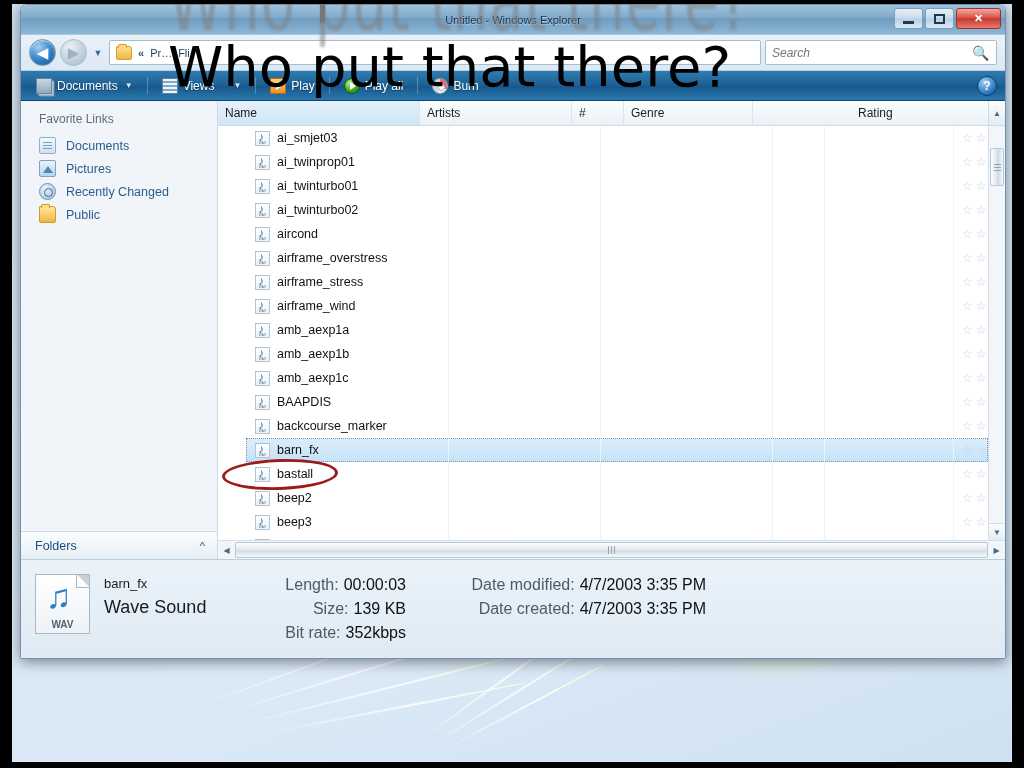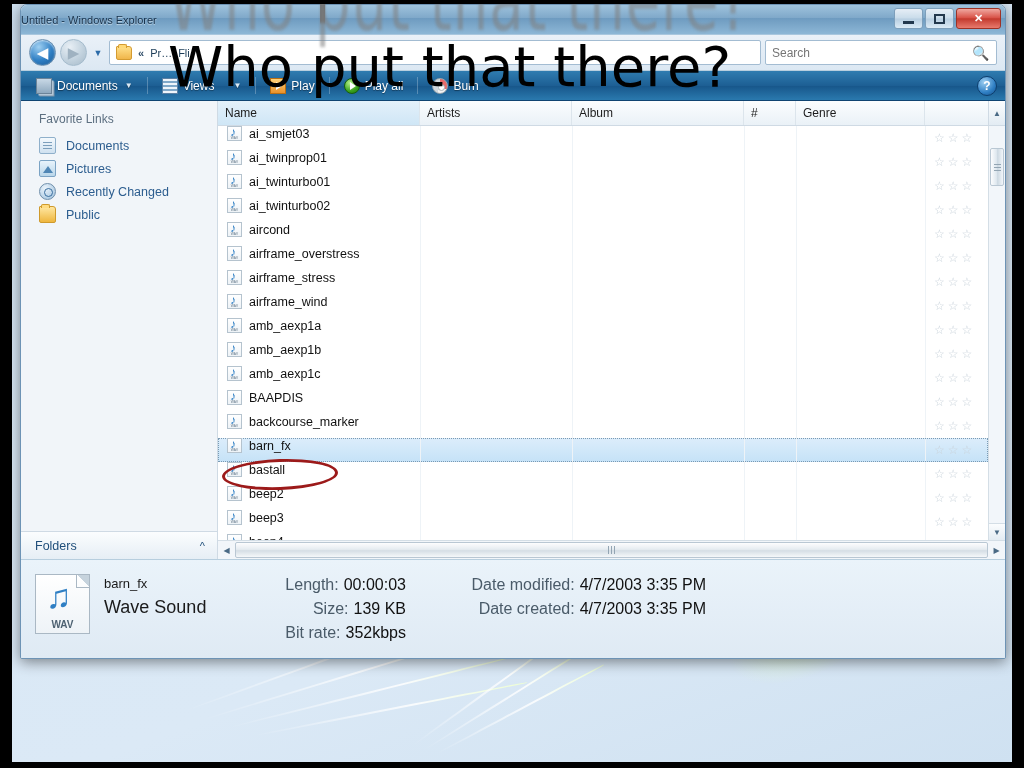--- a/index.html
+++ b/index.html
@@ -44,21 +44,21 @@
     box-shadow: 0 3px 14px rgba(0,0,0,.45);
     overflow: hidden;
     display: flex; flex-direction: column;
   }
 
   
   .titlebar {
     position: relative; height: 30px; flex: 0 0 30px;
     background: linear-gradient(180deg, #9fc3dd 0%, #7fa8c9 45%, #6e9bc0 46%, #8db7d6 100%);
     border-bottom: 1px solid #a9c7de;
-    display: flex; align-items: center; justify-content: flex-start;
+    display: flex; align-items: center; justify-content: center;
   }
   .title-text {
     font-size: 11px; color: #15304a; font-weight: normal;
     text-shadow: 0 1px 1px rgba(255,255,255,.6);
     white-space: nowrap; overflow: hidden;
   }
   .wincontrols {
     position: absolute; right: 4px; top: 3px; display: flex; gap: 2px;
   }
   .wbtn {
@@ -123,21 +123,21 @@
   .crumb-sep { color: #33506b; font-size: 11px; font-weight: bold; }
   .crumb-text { font-size: 11px; color: #1c3c57; white-space: nowrap; overflow: hidden; }
   .searchbox {
     flex: 0 0 232px; height: 25px;
     background: #fff; border: 1px solid #a3bcd2; border-radius: 2px;
     display: flex; align-items: center; padding: 0 6px;
   }
   .searchbox input {
     flex: 1 1 auto; border: none; outline: none;
     font-family: "Liberation Sans", sans-serif; font-size: 12px;
-    color: #8a8a8a; background: transparent;
+    font-style: italic; color: #8a8a8a; background: transparent;
   }
   .search-icon { flex: 0 0 16px; color: #4a7fae; font-size: 14px; text-align: right; }
 
   
   .toolbar {
     height: 30px; flex: 0 0 30px;
     background: linear-gradient(180deg, #2f7cb0 0%, #1d5f94 50%, #17568a 51%, #2a79ae 100%);
     border-bottom: 1px solid #0f4471;
     display: flex; align-items: center; padding: 0 8px; gap: 3px;
     position: relative;
@@ -236,23 +236,24 @@
   .col.c-rating  { flex: 1 1 auto; border-right: none; }
   .hdr-scroll-up {
     flex: 0 0 17px; display: flex; align-items: center; justify-content: center;
     background: linear-gradient(180deg,#fbfdfe,#e3ecf3); border-left: 1px solid #cfdae4;
     font-size: 8px; color: #4a6a85;
   }
 
   .rows-wrap { flex: 1 1 auto; display: flex; min-height: 0; }
   .rows { flex: 1 1 auto; overflow: hidden; position: relative; }
   .row {
-    height: 24px; display: flex; align-items: flex-start;
+    height: 24px; display: flex; align-items: center;
     font-size: 12.5px; color: #111;
     position: relative;
+    margin-left: 28px;
   }
   .row.selected {
     background: linear-gradient(180deg, #dcedfb 0%, #c5e2f7 100%);
     outline: 1px dotted #7a9ab3; outline-offset: -1px;
   }
   .cell-name { flex: 0 0 202px; display: flex; align-items: center; gap: 7px; padding-left: 9px; overflow: hidden; white-space: nowrap; }
   .cell-pad { flex: 0 0 152px; border-left: 1px solid #eef3f7; height: 24px; }
   .cell-pad.a2 { flex: 0 0 172px; }
   .cell-pad.a3 { flex: 0 0 52px; }
   .cell-pad.a4 { flex: 0 0 129px; }
@@ -513,23 +514,20 @@
     </div>
 
     <div class="listpane">
 
       <div class="colheader">
         <div class="col c-name">
             <span>Name</span>
           </div>
         <div class="col c-artists">
             <span>Artists</span>
-          </div>
-        <div class="col c-album">
-            <span>Album</span>
           </div>
         <div class="col c-num">
             <span>#</span>
           </div>
         <div class="col c-genre">
             <span>Genre</span>
           </div>
         <div class="col c-rating">
             <span style="padding-left:98px;">Rating</span>
           </div>

